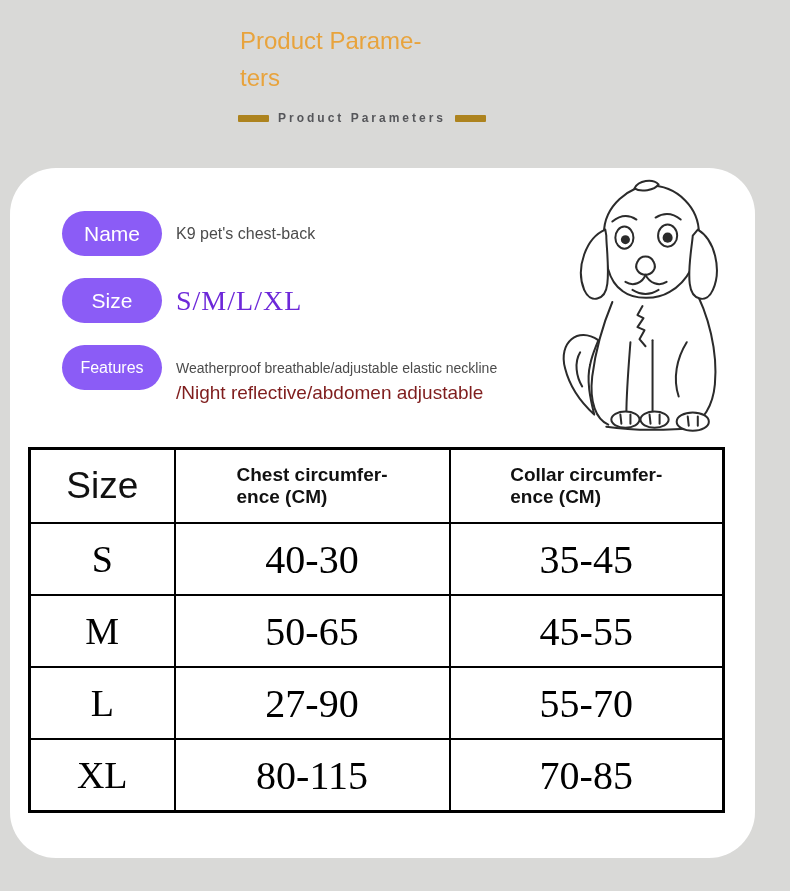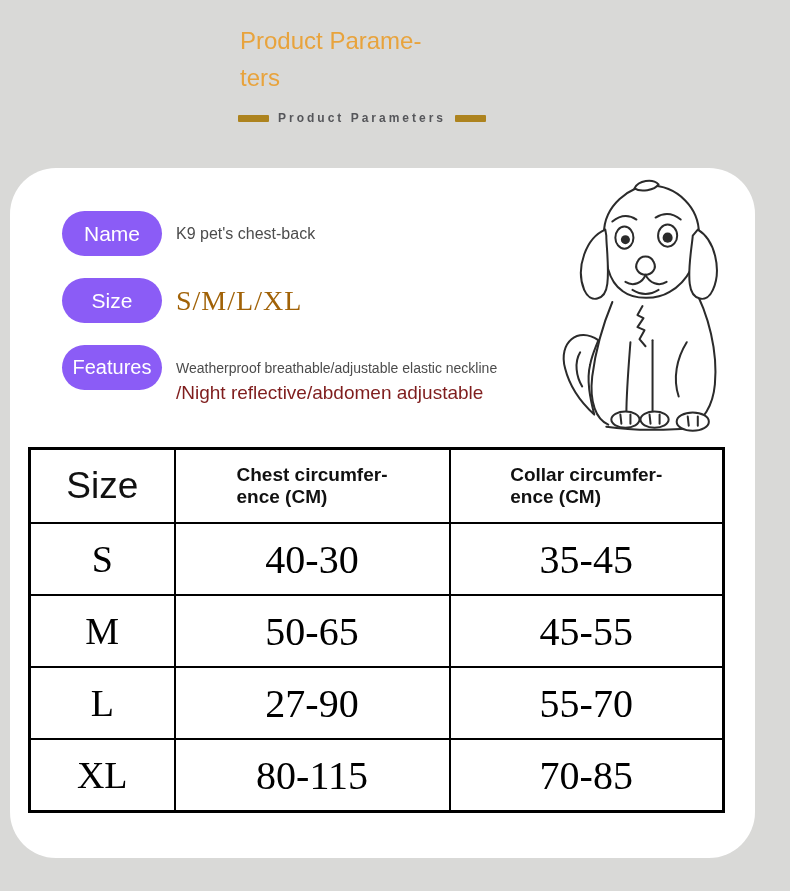--- a/index.html
+++ b/index.html
@@ -29,25 +29,25 @@
   }
   .field-row{position:absolute;left:52px;display:flex;align-items:center;}
   .row1{top:43px;}
   .row2{top:110px;}
   .row3{top:177px;}
   .pill{
     width:100px;height:45px;background:#8b5cf6;border-radius:23px;
     color:#ffffff;display:flex;align-items:center;justify-content:center;
     font-size:21px;flex:0 0 auto;
   }
-  .pill-small{font-size:20px;}
+  .pill-small{font-size:16px;}
   .value{margin-left:14px;white-space:nowrap;}
   .name-value{font-size:16px;color:#4c4c4c;}
   .size-value{
-    font-family:"Liberation Serif",serif;font-size:28px;color:#a16207;
+    font-family:"Liberation Serif",serif;font-size:28px;color:#6d28d9;
     letter-spacing:1px;
   }
   .feat-value{font-size:14px;color:#4c4c4c;}
   .feat-line2{
     position:absolute;left:166px;top:214px;
     font-size:19px;color:#7f1d1d;white-space:nowrap;
   }
   .dog{position:absolute;left:540px;top:6px;width:186px;height:260px;}
   
   .size-table{

